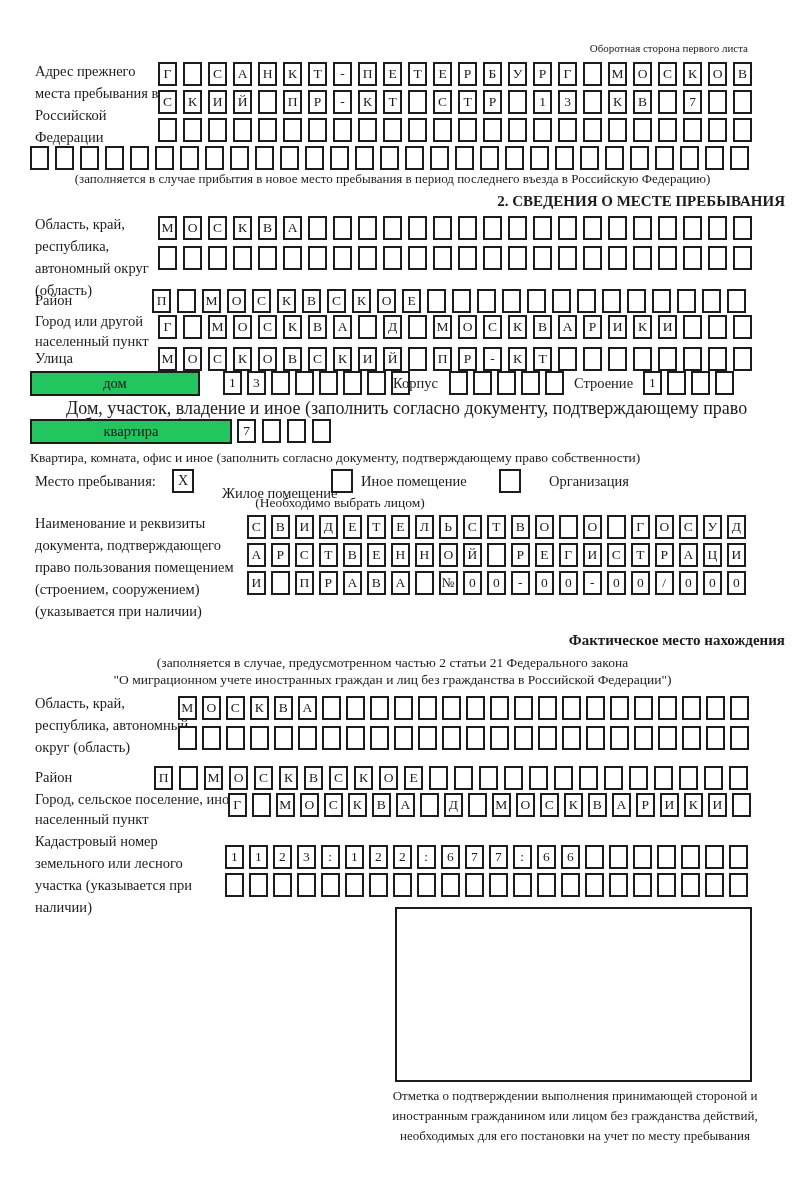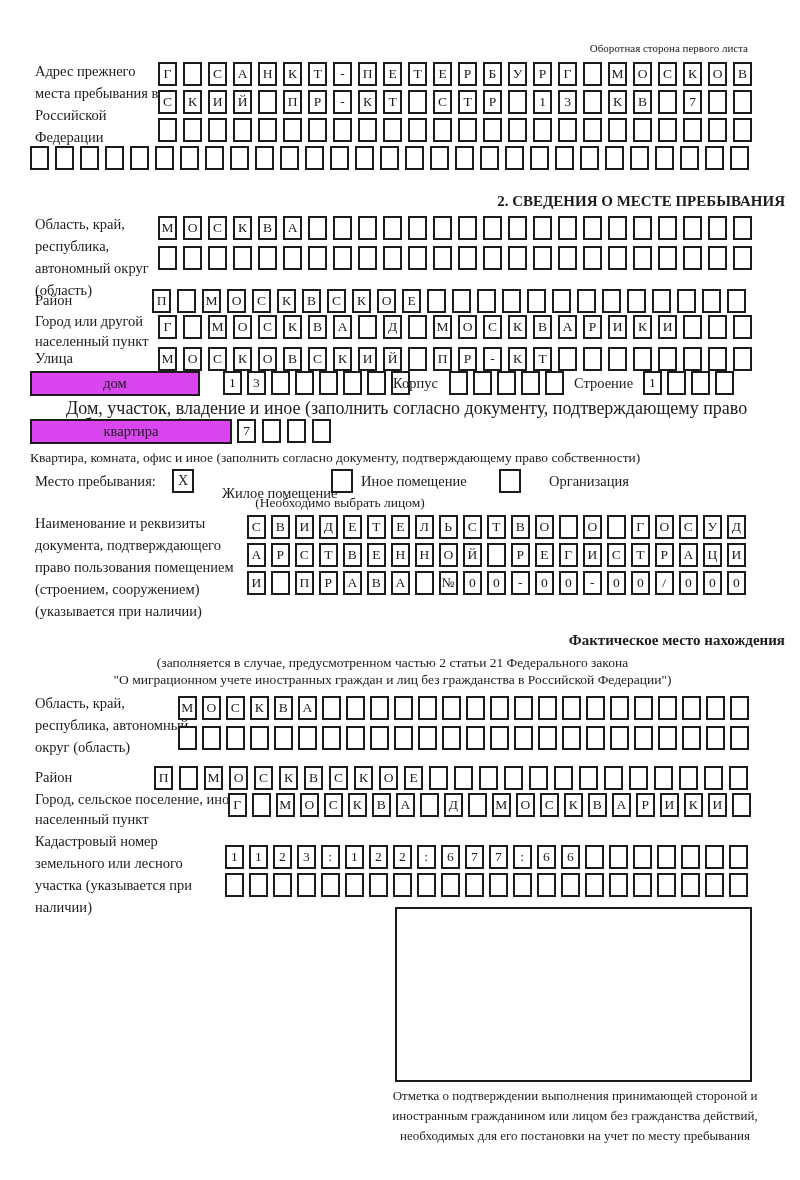--- a/index.html
+++ b/index.html
@@ -17,21 +17,21 @@
     display:inline-block; box-sizing:border-box;
     width:19px; height:24px; border:2px solid #1c1c1c;
     margin-right:6px; text-align:center;
     font-size:13.5px; line-height:19px; vertical-align:top;
     background:#fff;
   }
   .p24 .cell { width:18.5px; margin-right:5.5px; }
   .bigbox {
     position:absolute; box-sizing:border-box; height:25px;
     border:2px solid #1c1c1c; text-align:center;
-    font-size:14.5px; line-height:20px; background:#d946ef;
+    font-size:14.5px; line-height:20px; background:#22c55e;
   }
   .checkbox {
     position:absolute; box-sizing:border-box; width:22px; height:24px;
     border:2px solid #1c1c1c; text-align:center;
     font-size:14px; line-height:20px; background:#fff;
   }
   .stamp {
     position:absolute; box-sizing:border-box;
     border:2px solid #1c1c1c; background:#fff;
   }
@@ -41,20 +41,21 @@
 
 <div class="page">
 
   <div class="note" style="top:40px; right:52px; font-size:11px;">Оборотная сторона первого листа</div>
 
   <div class="label" style="left:35px; top:60px; width:130px;">Адрес прежнего места пребывания в Российской Федерации</div>
   <div class="row" style="left:158px; top:62px;"><span class="cell">Г</span><span class="cell"></span><span class="cell">С</span><span class="cell">А</span><span class="cell">Н</span><span class="cell">К</span><span class="cell">Т</span><span class="cell">-</span><span class="cell">П</span><span class="cell">Е</span><span class="cell">Т</span><span class="cell">Е</span><span class="cell">Р</span><span class="cell">Б</span><span class="cell">У</span><span class="cell">Р</span><span class="cell">Г</span><span class="cell"></span><span class="cell">М</span><span class="cell">О</span><span class="cell">С</span><span class="cell">К</span><span class="cell">О</span><span class="cell">В</span></div>
   <div class="row" style="left:158px; top:90px;"><span class="cell">С</span><span class="cell">К</span><span class="cell">И</span><span class="cell">Й</span><span class="cell"></span><span class="cell">П</span><span class="cell">Р</span><span class="cell">-</span><span class="cell">К</span><span class="cell">Т</span><span class="cell"></span><span class="cell">С</span><span class="cell">Т</span><span class="cell">Р</span><span class="cell"></span><span class="cell">1</span><span class="cell">3</span><span class="cell"></span><span class="cell">К</span><span class="cell">В</span><span class="cell"></span><span class="cell">7</span><span class="cell"></span><span class="cell"></span></div>
   <div class="row" style="left:158px; top:118px;"><span class="cell"></span><span class="cell"></span><span class="cell"></span><span class="cell"></span><span class="cell"></span><span class="cell"></span><span class="cell"></span><span class="cell"></span><span class="cell"></span><span class="cell"></span><span class="cell"></span><span class="cell"></span><span class="cell"></span><span class="cell"></span><span class="cell"></span><span class="cell"></span><span class="cell"></span><span class="cell"></span><span class="cell"></span><span class="cell"></span><span class="cell"></span><span class="cell"></span><span class="cell"></span><span class="cell"></span></div>
   <div class="row" style="left:30px;  top:146px;"><span class="cell"></span><span class="cell"></span><span class="cell"></span><span class="cell"></span><span class="cell"></span><span class="cell"></span><span class="cell"></span><span class="cell"></span><span class="cell"></span><span class="cell"></span><span class="cell"></span><span class="cell"></span><span class="cell"></span><span class="cell"></span><span class="cell"></span><span class="cell"></span><span class="cell"></span><span class="cell"></span><span class="cell"></span><span class="cell"></span><span class="cell"></span><span class="cell"></span><span class="cell"></span><span class="cell"></span><span class="cell"></span><span class="cell"></span><span class="cell"></span><span class="cell"></span><span class="cell"></span></div>
+  <div class="note center" style="top:170px;">(заполняется в случае прибытия в новое место пребывания в период последнего въезда в Российскую Федерацию)</div>
 
   <div class="label center bold" style="top:190px; font-size:15px;">2. СВЕДЕНИЯ О МЕСТЕ ПРЕБЫВАНИЯ</div>
 
   <div class="label" style="left:35px; top:213px; width:118px;">Область, край, республика, автономный округ (область)</div>
   <div class="row" style="left:158px; top:216px;"><span class="cell">М</span><span class="cell">О</span><span class="cell">С</span><span class="cell">К</span><span class="cell">В</span><span class="cell">А</span><span class="cell"></span><span class="cell"></span><span class="cell"></span><span class="cell"></span><span class="cell"></span><span class="cell"></span><span class="cell"></span><span class="cell"></span><span class="cell"></span><span class="cell"></span><span class="cell"></span><span class="cell"></span><span class="cell"></span><span class="cell"></span><span class="cell"></span><span class="cell"></span><span class="cell"></span><span class="cell"></span></div>
   <div class="row" style="left:158px; top:246px;"><span class="cell"></span><span class="cell"></span><span class="cell"></span><span class="cell"></span><span class="cell"></span><span class="cell"></span><span class="cell"></span><span class="cell"></span><span class="cell"></span><span class="cell"></span><span class="cell"></span><span class="cell"></span><span class="cell"></span><span class="cell"></span><span class="cell"></span><span class="cell"></span><span class="cell"></span><span class="cell"></span><span class="cell"></span><span class="cell"></span><span class="cell"></span><span class="cell"></span><span class="cell"></span><span class="cell"></span></div>
 
   <div class="label" style="left:35px; top:289px;">Район</div>
   <div class="row" style="left:152px; top:289px;"><span class="cell">П</span><span class="cell"></span><span class="cell">М</span><span class="cell">О</span><span class="cell">С</span><span class="cell">К</span><span class="cell">В</span><span class="cell">С</span><span class="cell">К</span><span class="cell">О</span><span class="cell">Е</span><span class="cell"></span><span class="cell"></span><span class="cell"></span><span class="cell"></span><span class="cell"></span><span class="cell"></span><span class="cell"></span><span class="cell"></span><span class="cell"></span><span class="cell"></span><span class="cell"></span><span class="cell"></span><span class="cell"></span></div>
 

